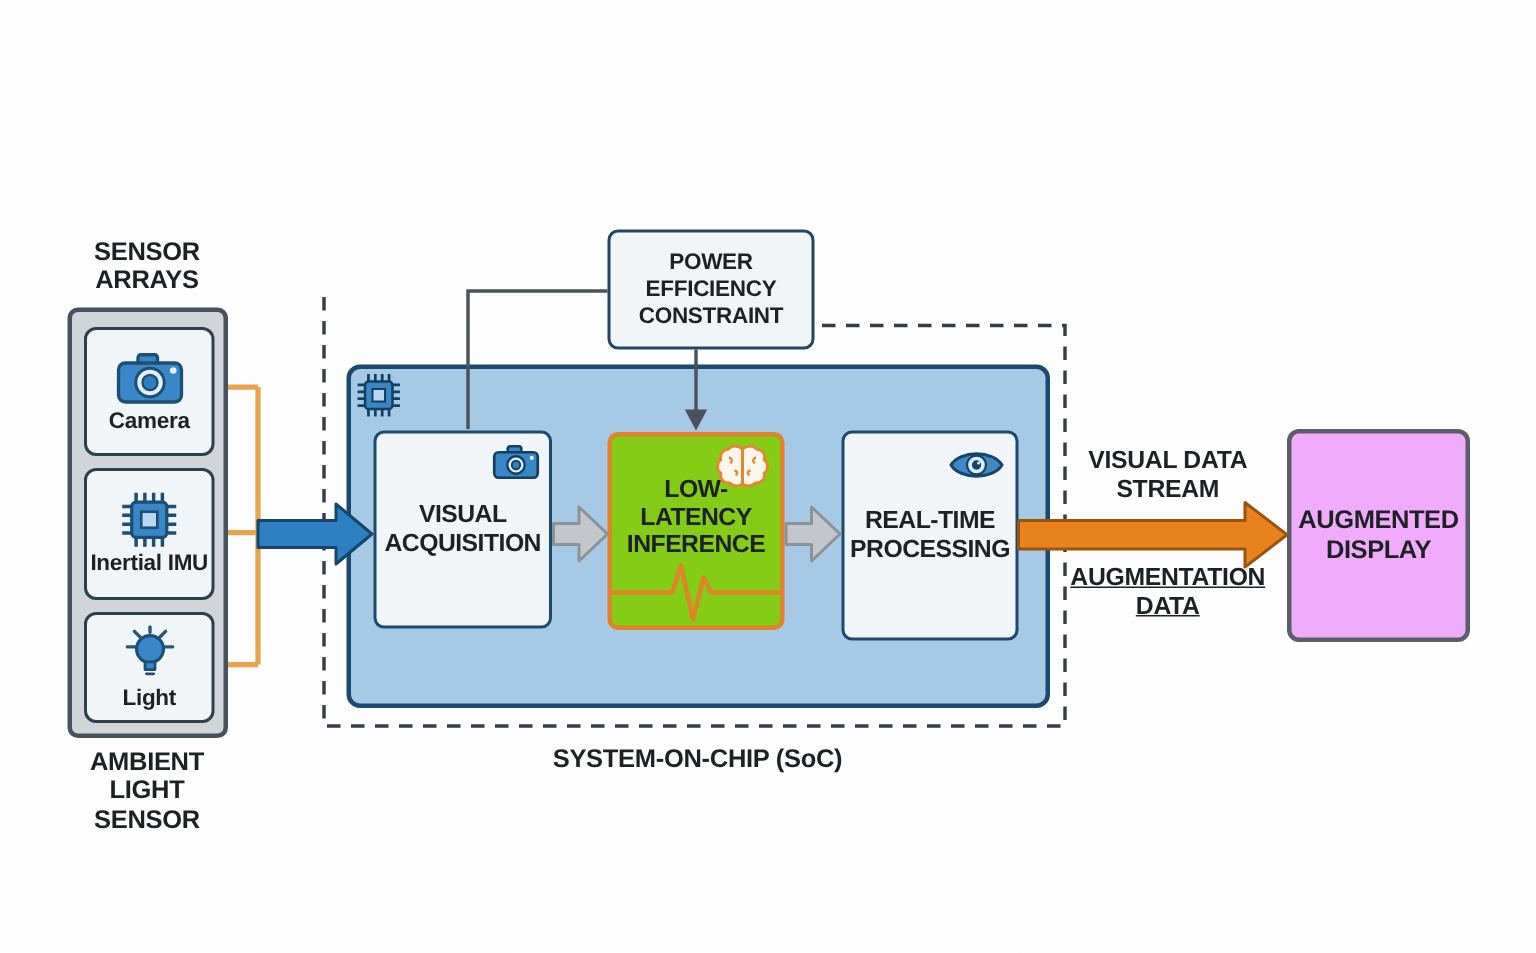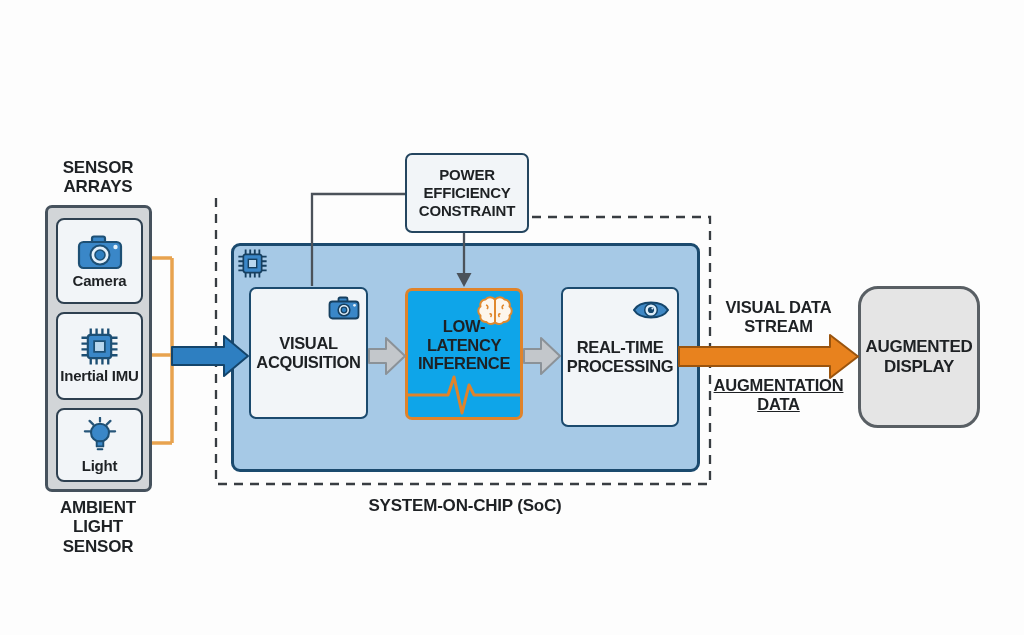--- a/index.html
+++ b/index.html
@@ -25,46 +25,46 @@
     position:absolute;left:8px;width:87px;box-sizing:border-box;
     background:#f2f5f8;border:2.5px solid #2e4050;border-radius:8px;
     display:flex;flex-direction:column;align-items:center;justify-content:center;gap:3px;
   }
   .sensor-box .slbl{font-weight:700;font-size:15px;line-height:1.05;text-align:right;letter-spacing:-0.2px;}
   .sb-cam{top:10px;height:86px;}
   .sb-imu{top:104px;height:88px;}
   .sb-light{top:200px;height:74px;}
   
   .power-box{
-    left:405px;top:153px;width:124px;height:80px;
+    left:405px;top:153px;width:138px;height:80px;
     background:#f2f5f8;border:2.5px solid #24455f;border-radius:7px;
     z-index:5;
   }
   .power-box .lblin{width:100%;height:100%;display:flex;align-items:center;justify-content:center;
     text-align:center;font-weight:700;font-size:15px;line-height:1.22;letter-spacing:-0.2px;}
   
   .soc-rect{
     left:231px;top:243px;width:469px;height:229px;
     background:#a6c9e6;border:3px solid #1b4a6e;border-radius:9px;z-index:1;
   }
   .stage-box{
     position:absolute;box-sizing:border-box;background:#f2f5f8;border-radius:7px;z-index:2;
     display:flex;align-items:center;justify-content:center;
   }
   .stage-box .stxt{font-weight:700;font-size:16.5px;line-height:1.15;text-align:center;
     letter-spacing:-0.35px;padding:0 3px;}
   .st-va{left:249px;top:287px;width:119px;height:132px;border:2.5px solid #1b4a6e;}
-  .st-inf{left:405px;top:288px;width:118px;height:132px;border:3px solid #e0832a;background:#0ea5e9;}
+  .st-inf{left:405px;top:288px;width:118px;height:132px;border:3px solid #e0832a;background:#84cc16;}
   .st-inf .stxt{padding-bottom:18px;}
   .st-rtp{left:561px;top:287px;width:118px;height:140px;border:2.5px solid #1b4a6e;}
   .corner-icon{position:absolute;right:6px;top:7px;}
   
   .display-box{
     left:858px;top:286px;width:122px;height:142px;
-    background:#e5e5e5;border:3px solid #595f64;border-radius:20px;z-index:2;
+    background:#f0abfc;border:3px solid #595f64;border-radius:8px;z-index:2;
     display:flex;align-items:center;justify-content:center;
   }
   .display-box .stxt{font-weight:700;font-size:17px;line-height:1.18;text-align:center;letter-spacing:-0.3px;}
   .fg{z-index:4;}
   .bg{z-index:0;}
   .txtlayer{z-index:6;}
   #sensor-title{left:38px;top:156px;width:120px;height:42px;font-size:17px;}
   #sensor-footer{left:38px;top:496px;width:120px;height:62px;font-size:17px;}
   #soc-label{left:330px;top:493px;width:270px;height:26px;font-size:17px;}
   #out-top{left:706px;top:296px;width:145px;height:42px;font-size:16.5px;}

